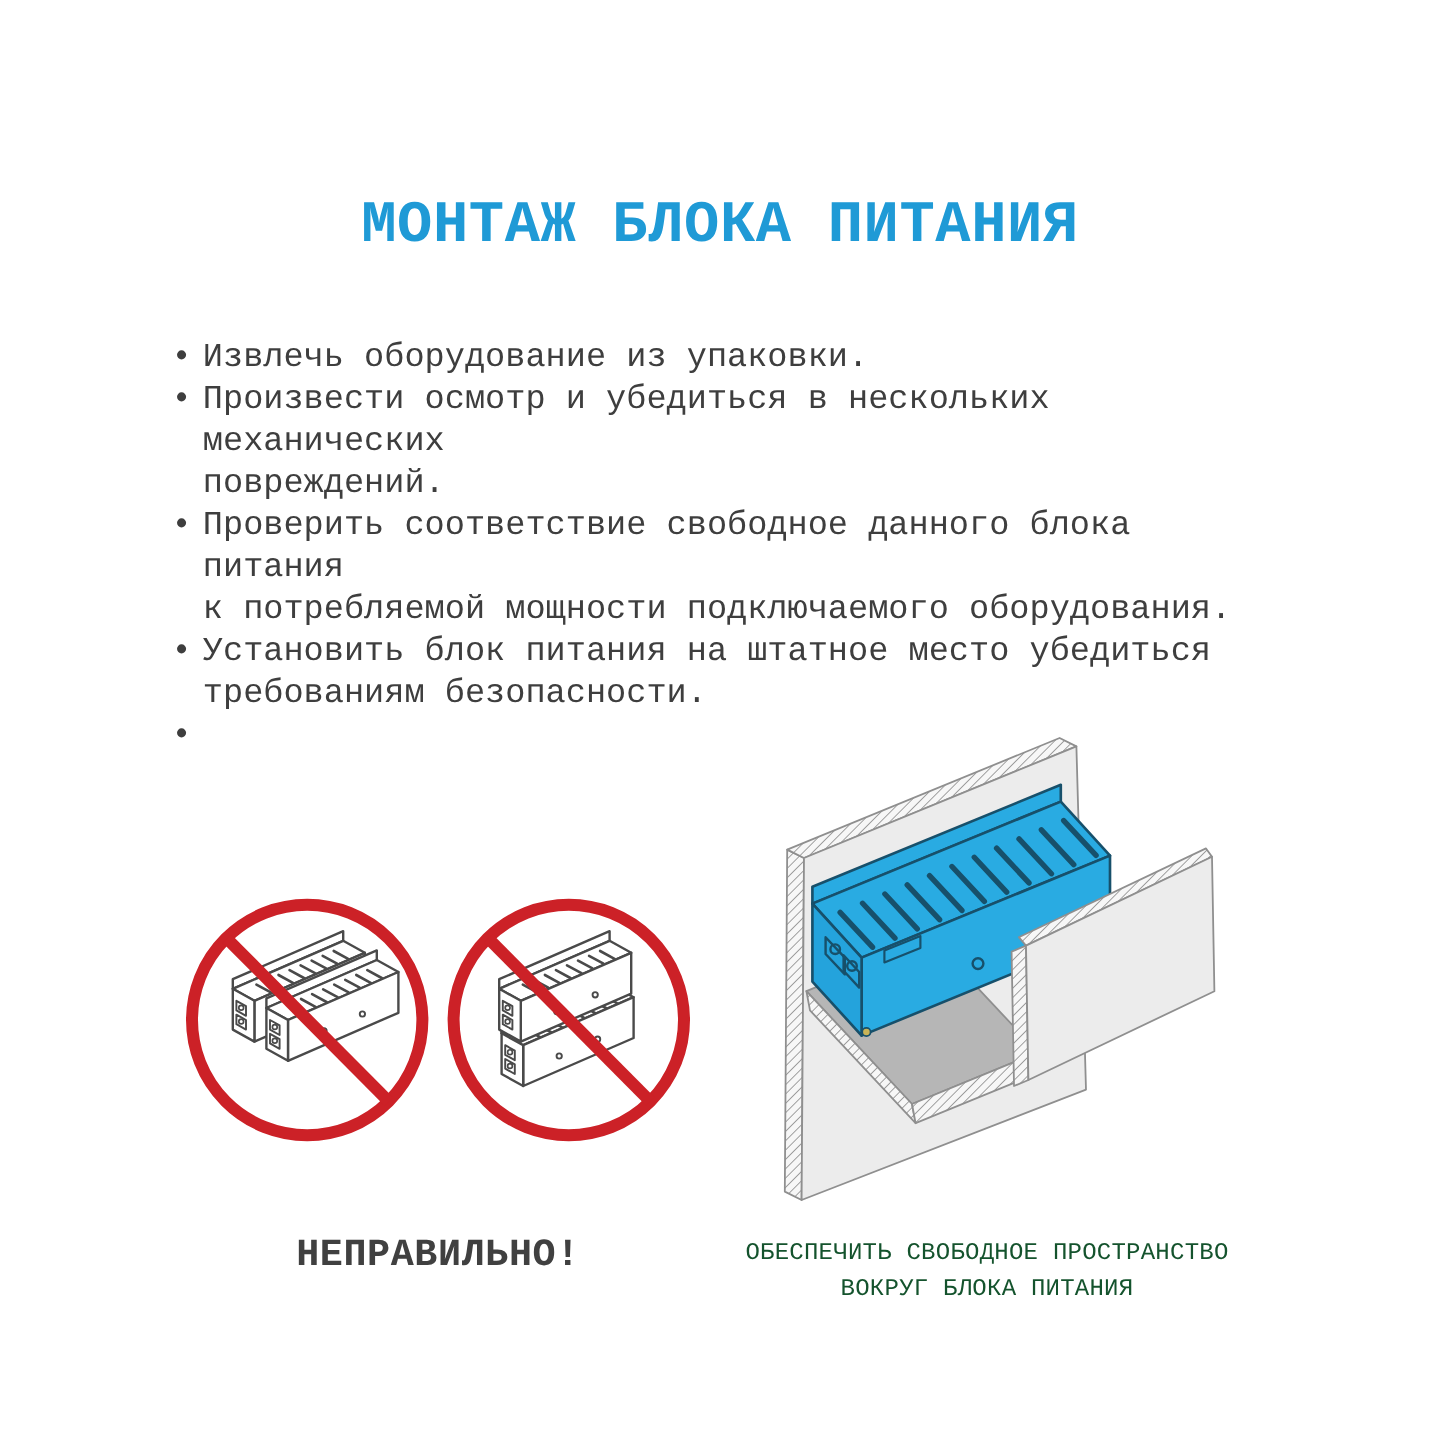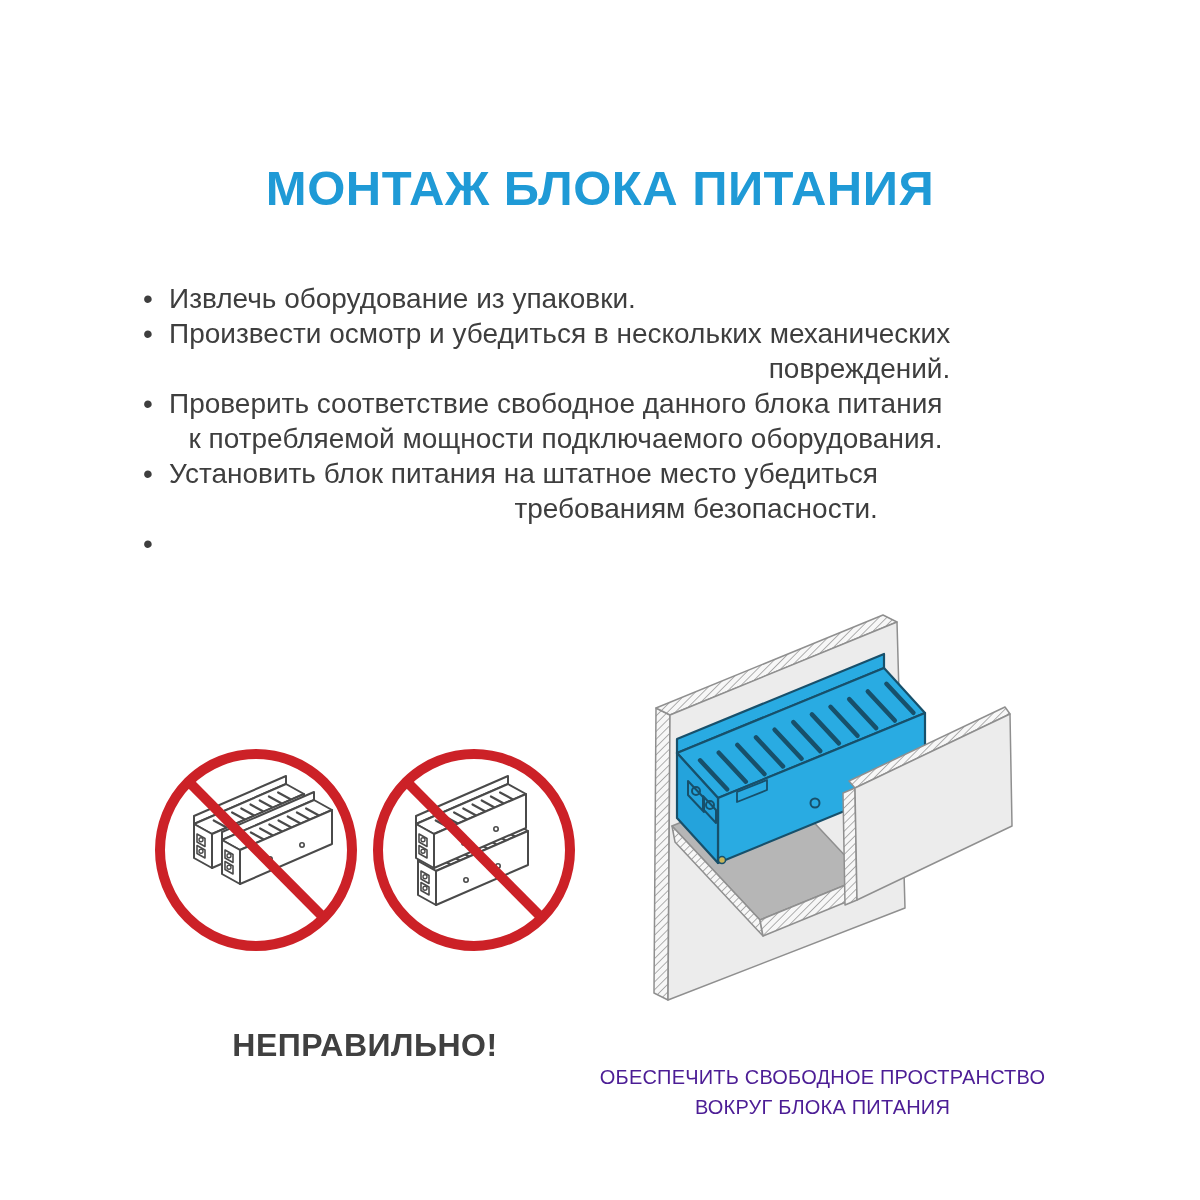--- a/index.html
+++ b/index.html
@@ -1,47 +1,47 @@
 <!DOCTYPE html>
 <html><head>
 <meta charset="utf-8">
 <style>
   html,body{margin:0;padding:0;background:#fff;}
   .canvas{
     position:relative;width:1200px;height:1200px;background:#ffffff;
-    font-family:Liberation Sans, sans-serif;overflow:hidden;
+    font-family:Liberation Mono, monospace;overflow:hidden;
   }
   .page-title{
     position:absolute;left:0;top:160px;width:1200px;margin:0;
     text-align:center;font-size:49px;font-weight:bold;letter-spacing:0.5px;
     color:#1f9ad6;
   }
   .instructions{
     position:absolute;left:143px;top:281px;width:915px;
     margin:0;padding:0;list-style:none;
   }
   .instructions li{
     display:flex;align-items:flex-start;
     font-size:28px;line-height:35px;color:#3e3e3e;
   }
   .bullet-dot{flex:0 0 26px;text-align:left;}
-  .item-text{white-space:pre-line;text-align:right;}
+  .item-text{white-space:pre-line;}
   .signs-row{
     position:absolute;left:150px;top:744px;display:flex;gap:6px;
   }
   .wrong-label{
     position:absolute;left:150px;top:1027px;width:430px;
     text-align:center;font-size:32px;font-weight:bold;letter-spacing:0.5px;
     color:#404040;
   }
   .mount-illustration{position:absolute;left:610px;top:598px;}
   .clearance-caption{
     position:absolute;left:595px;top:1030px;width:455px;
-    text-align:center;font-size:20px;line-height:30px;color:#4c1d95;
-    white-space:pre-line;letter-spacing:0.2px;margin-top:32px;
+    text-align:center;font-size:20px;line-height:30px;color:#14532d;
+    white-space:pre-line;letter-spacing:0.2px;
   }
   .defs-holder{position:absolute;width:0;height:0;overflow:hidden;}
 </style>
 </head>
 <body>
 
 <div class="canvas">
 
   <svg class="defs-holder" aria-hidden="true">
     <defs>

